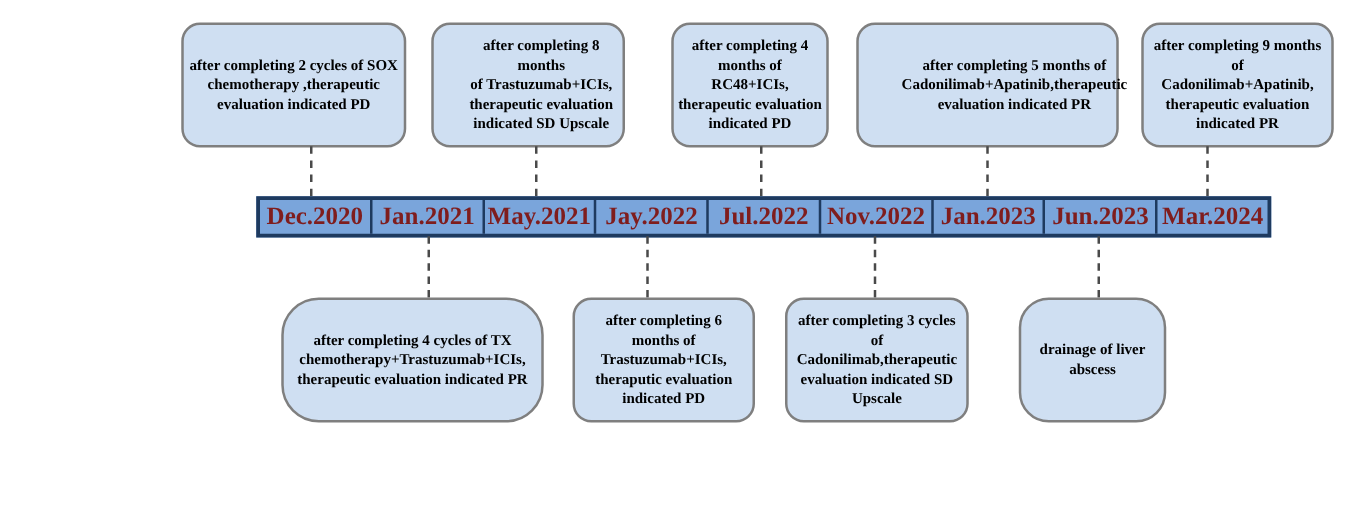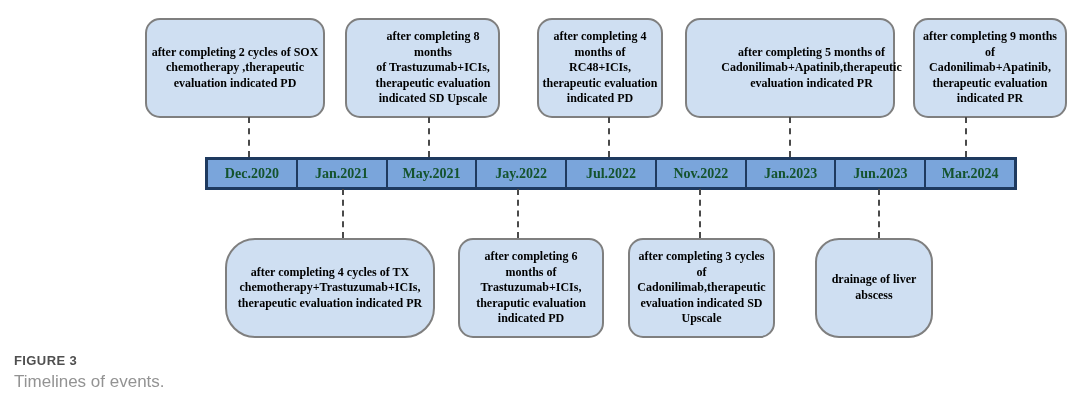--- a/index.html
+++ b/index.html
@@ -55,22 +55,22 @@
     background: #7aa5db;
     border: 3px solid #1e3a5f;
     display: flex;
   }
   .date-cell {
     flex: 1 1 0;
     display: flex;
     align-items: center;
     justify-content: center;
     font-weight: bold;
-    font-size: 14px;
-    color: #14532d;
+    font-size: 20px;
+    color: #7f1d1d;
     box-sizing: border-box;
   }
   .date-cell:not(:last-child) {
     border-right: 2px solid #1e3a5f;
   }
   
   #caption {
     position: absolute;
     left: 14px;
     top: 353px;
@@ -146,18 +146,14 @@
 theraputic evaluation
 indicated PD</div>
   <div class="event-box bottom-box" style="left:628px; width:147px;">after completing 3 cycles
 of
 Cadonilimab,therapeutic
 evaluation indicated SD
 Upscale</div>
   <div class="event-box bottom-box" style="left:815px; width:118px;border-radius:24px;">drainage of liver
 abscess</div>
 
-  <div id="caption">
-    <div id="caption-label">FIGURE 3</div>
-    <div id="caption-text">Timelines of events.</div>
-  </div>
 
 </div>
 
 </body></html>

